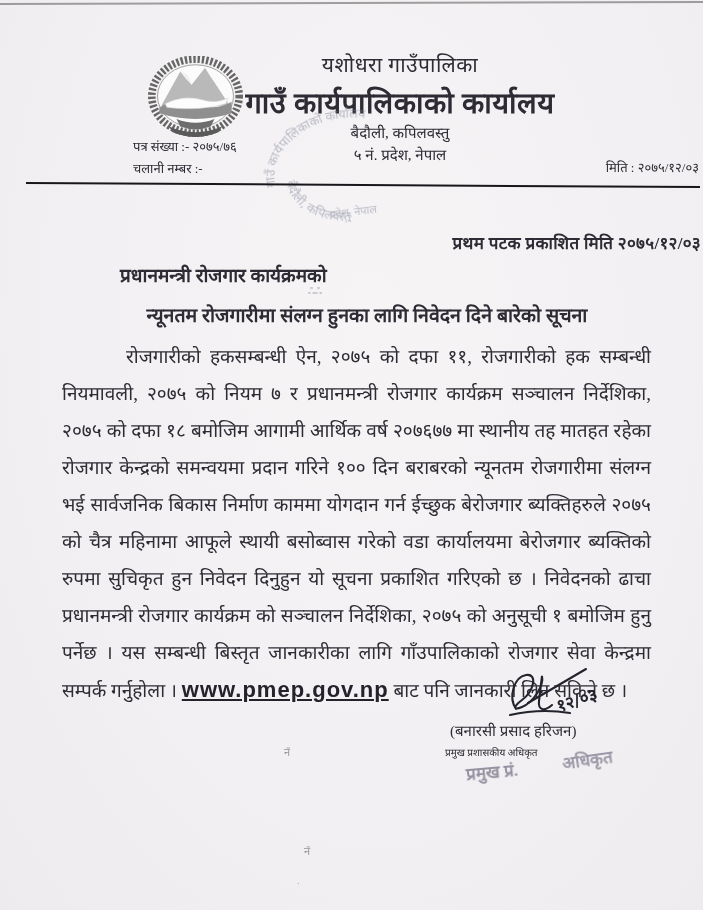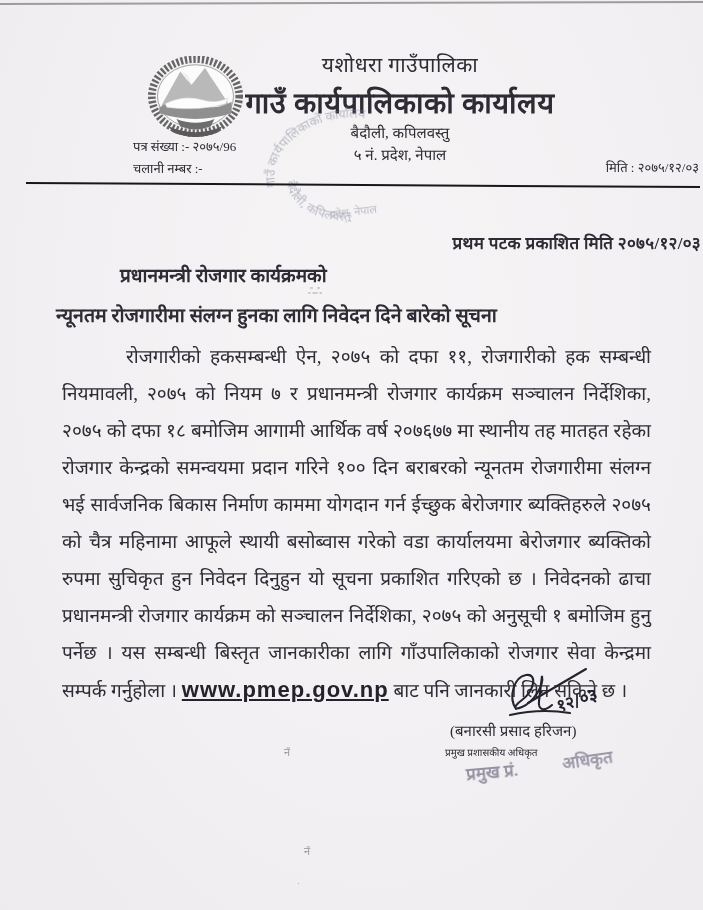--- a/index.html
+++ b/index.html
@@ -35,21 +35,21 @@
   .head-rule{
     position:absolute;left:26px;top:184px;width:674px;height:2.4px;
     background:#17161a;transform:rotate(0.35deg);
   }
   
   .stamp-round{position:absolute;left:252px;top:104px;width:190px;height:118px;
     opacity:.5;transform:rotate(-7deg);filter:blur(.3px);}
   
   .pub-line{position:absolute;right:44px;top:231px;font-size:17px;font-weight:bold;letter-spacing:.3px;}
   .title-1{position:absolute;left:120px;top:262px;width:510px;font-size:19px;font-weight:bold;}
-  .title-2{position:absolute;left:56px;top:301px;width:590px;text-align:left;font-size:19.5px;font-weight:bold;}
+  .title-2{position:absolute;left:72px;top:301px;width:590px;text-align:center;font-size:19.5px;font-weight:bold;}
   .body-par{
     position:absolute;left:62px;top:338px;width:589px;
     font-size:19px;line-height:37px;text-align:justify;
     text-indent:64px;margin:0;
   }
   .url{
     font-family:"Liberation Sans","DejaVu Sans",sans-serif;
     font-size:22px;font-weight:bold;text-decoration:underline;
     letter-spacing:1px;color:#24222b;white-space:nowrap;
   }
@@ -93,21 +93,21 @@
   </svg>
 
   <div class="head-center">
     <div class="muni-name">यशोधरा गाउँपालिका</div>
     <div class="office-name">गाउँ कार्यपालिकाको कार्यालय</div>
     <div class="addr">बैदौली, कपिलवस्तु</div>
     <div class="addr">५ नं. प्रदेश, नेपाल</div>
   </div>
 
   <div class="meta-left">
-    <div>पत्र संख्या :- २०७५/96</div>
+    <div>पत्र संख्या :- २०७५/७६</div>
     <div>चलानी नम्बर :-</div>
   </div>
 
   <div class="date-right">मिति : २०७५/१२/०३</div>
 
   <svg class="stamp-round" viewBox="0 0 190 118">
     <defs>
       <path id="arcTop" d="M22,78 A74,55 0 1 1 168,78"></path>
       <path id="arcBottom" d="M34,62 A62,46 0 1 0 156,62"></path>
     </defs>

